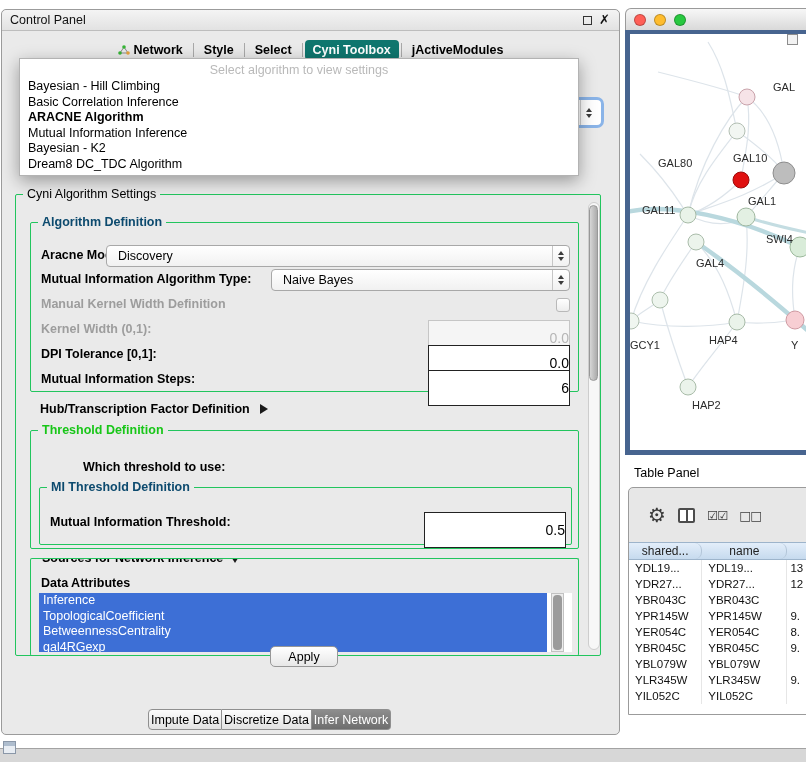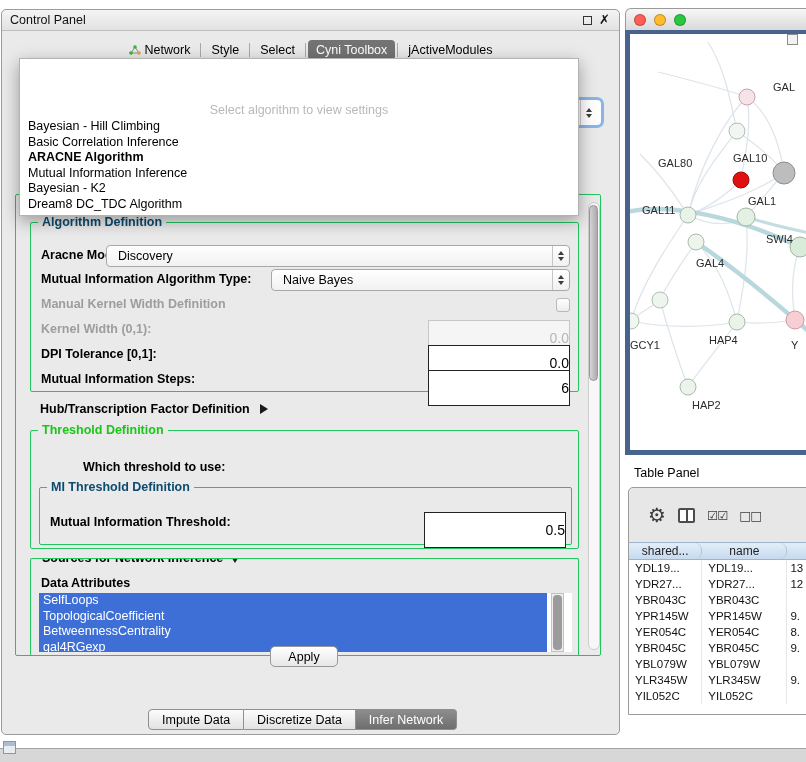--- a/index.html
+++ b/index.html
@@ -9,32 +9,32 @@
   
   .control-panel { position:absolute; left:1px; top:9px; width:619px; height:726px;
     background:#eaeaea; border:1px solid #9b9b9b; border-radius:5px; }
   .cp-titlebar { position:absolute; left:0; top:0; right:0; height:21px;
     background:linear-gradient(#f4f4f4,#e2e2e2); border-bottom:1px solid #bdbdbd; border-radius:5px 5px 0 0; }
   .cp-title { position:absolute; left:8px; top:3px; font-size:12.5px; color:#111; }
   .win-float-icon { position:absolute; right:27px; top:6px; width:9px; height:9px; border:1.5px solid #333; }
   .win-close-icon { position:absolute; right:9px; top:2px; font-family:"DejaVu Sans",sans-serif; font-weight:bold; font-size:13px; color:#111; }
 
   .tabs { position:absolute; left:0; right:0; top:28px; height:24px; display:flex; justify-content:center; align-items:center; font-size:12.5px; }
-  .tab { padding:3px 8px; border-radius:4px; color:#000; display:flex; align-items:center; gap:4px; white-space:nowrap; }
-  .tab.active { background:#737373; color:#fff;align-items:center; }
+  .tab { padding:3px 8px; border-radius:4px; color:#000; display:flex; align-items:center; gap:4px; white-space:nowrap;font-weight:bold; }
+  .tab.active { background:#0f766e; color:#fff;align-items:center; }
   .tab-sep { width:1px; height:14px; background:#a9a9a9; margin:0 2px; }
   .net-ico { display:inline-flex; }
 
   .combo-peek { position:absolute; left:566px; top:87px; width:36px; height:31px;
     border:3px solid #8ab4e8; border-radius:7px; background:#fff; z-index:5;
     display:flex; align-items:center; justify-content:flex-end; padding-right:4px; }
 
   .popup { position:absolute; left:17px; top:48px; width:560px; background:#fff;
     border:1px solid #b3b3b3; box-shadow:0 5px 16px rgba(0,0,0,0.35); z-index:60; padding-bottom:3px; }
-  .popup .ph { color:#b9b9b9; text-align:center; font-size:12.5px; padding:4px 0 2px;margin-top:40px; }
+  .popup .ph { color:#b9b9b9; text-align:center; font-size:12.5px; padding:4px 0 2px; }
   .popup .it { font-size:12.5px; height:15.5px; line-height:15.5px; padding-left:8px; color:#000; white-space:nowrap; }
   .popup .it.sel { font-weight:bold; }
 
   
   .grp { position:absolute; border:1px solid #22c55e; border-radius:2px; }
   .grp > .gt { position:absolute; top:-8px; left:7px; background:#eaeaea; padding:0 4px;
     font-size:12.5px; white-space:nowrap; }
   .gt.plain { font-weight:normal; color:#000; }
   .gt.blue  { font-weight:bold; color:#0c4a6e; }
   .gt.green { font-weight:bold; color:#18c618; }
@@ -80,21 +80,21 @@
     font-size:12.5px; padding-left:4px; white-space:nowrap; }
   .attr-scroll { position:absolute; left:512px; top:0; width:13px; height:59px; background:#ededed; border:1px solid #c2c2c2; }
   .attr-thumb { position:absolute; left:1px; top:1px; width:9px; height:55px; background:#9b9b9b; border-radius:4px; }
 
   .apply { position:absolute; left:268px; top:636px; width:68px; height:21px;
     border:1px solid #979797; border-radius:5px; background:linear-gradient(#ffffff,#e7e7e7);
     font-size:12.5px; display:flex; align-items:center; justify-content:center; }
 
   .segbar { position:absolute; left:146px; top:699px; height:21px; display:flex; font-size:12.5px; }
   .seg { border:1px solid #8f8f8f; border-left-width:0; background:linear-gradient(#fcfcfc,#e2e2e2);
-    padding:0 13px; display:flex; align-items:center; white-space:nowrap; }
+    padding:0 2px; display:flex; align-items:center; white-space:nowrap; }
   .seg:first-child { border-left-width:1px; border-radius:4px 0 0 4px; }
   .seg:last-child { border-radius:0 4px 4px 0; }
   .seg.active { background:linear-gradient(#8d8d8d,#6e6e6e); color:#fff; }
 
   
   .net-win { position:absolute; left:625px; top:8px; width:190px; height:447px; }
   .net-title { height:22px; background:linear-gradient(#f7f7f7,#d9d9d9); border:1px solid #9a9a9a;
     border-bottom:none; border-radius:6px 6px 0 0; display:flex; align-items:center; padding-left:8px; gap:8px; }
   .tl { width:12px; height:12px; border-radius:50%; border:1px solid rgba(0,0,0,0.25); }
   .net-body { position:relative; height:425px; background:#fff; border:5px solid #47648f; border-top-width:4px; }
@@ -246,21 +246,21 @@
         </div>
       </div>
 
       <div class="grp grp-sources">
         <span class="gt black">
           <span>Sources for Network Inference</span><span class="tri-dn-big"></span>
         </span>
         <span class="lbl b" style="left:10px;top:17px">Data Attributes</span>
         <div class="attr-list">
           <div>
-              <div class="attr-item">SelfLoops</div>
+              <div class="attr-item">Inference</div>
               <div class="attr-item">TopologicalCoefficient</div>
               <div class="attr-item">BetweennessCentrality</div>
               <div class="attr-item">gal4RGexp</div>
             </div>
           <div class="attr-scroll">
             <div class="attr-thumb"></div>
           </div>
         </div>
       </div>
     </div>

